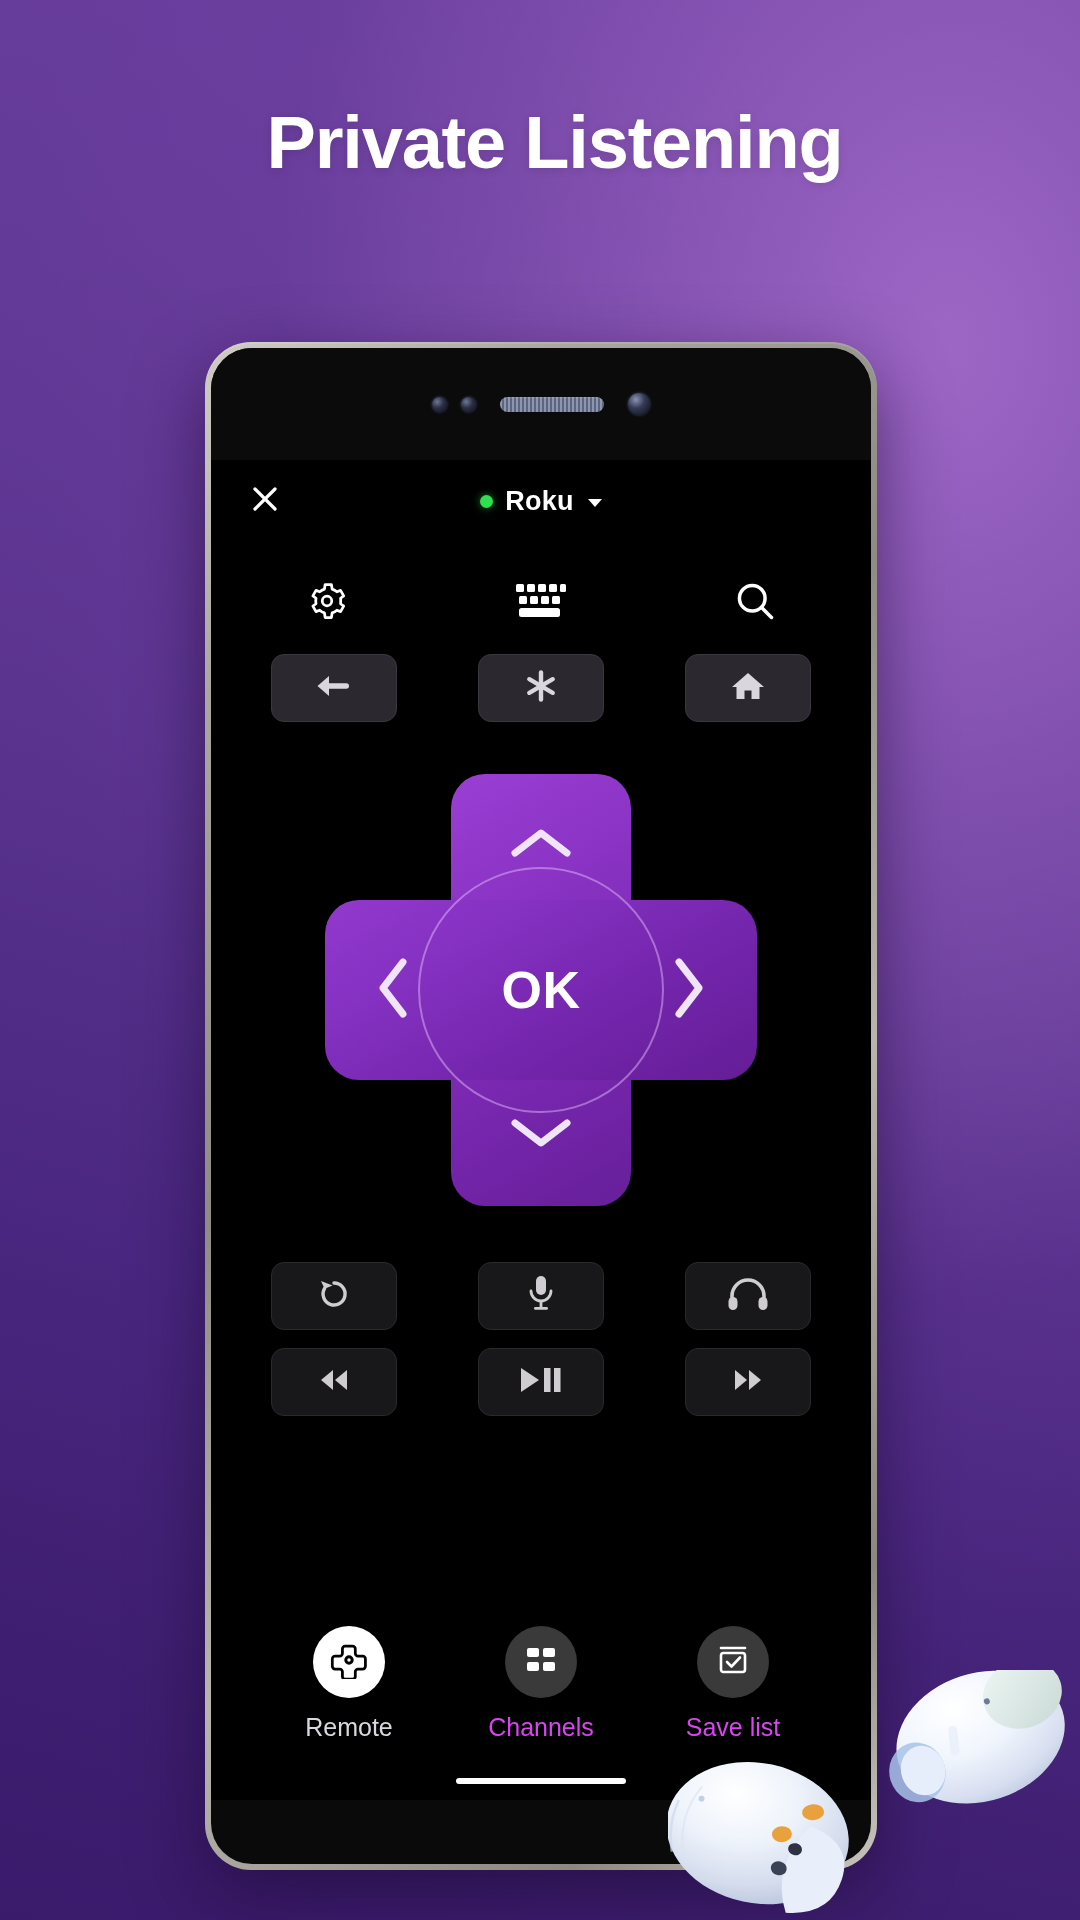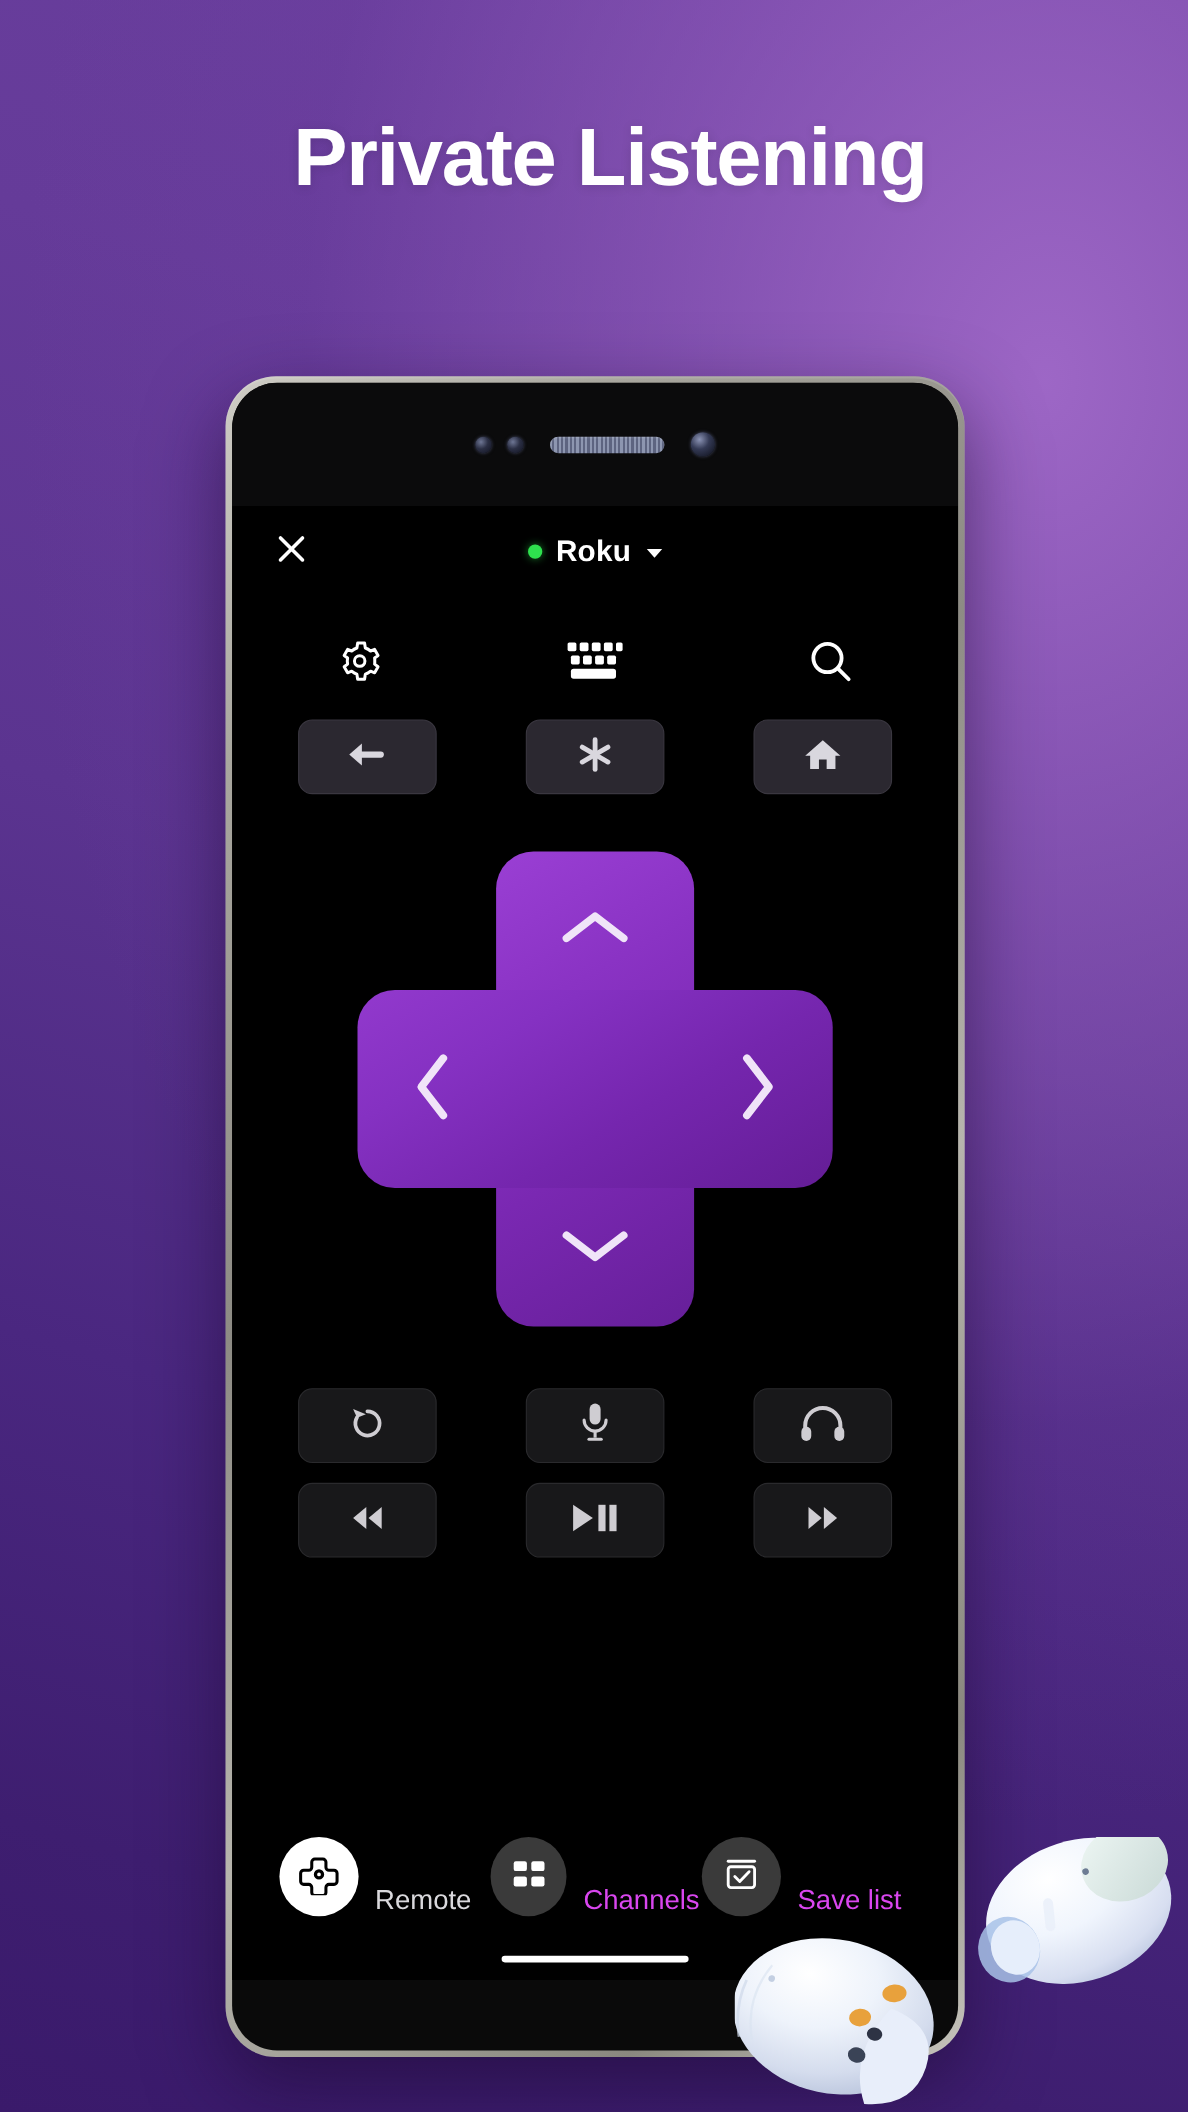--- a/index.html
+++ b/index.html
@@ -202,21 +202,21 @@
 
   
   .bottom-nav {
     position: absolute;
     left: 0; right: 0; bottom: 58px;
     display: flex; justify-content: space-around;
     padding: 0 42px;
   }
   .nav-item {
     width: 190px;
-    display: flex; flex-direction: row; align-items: flex-end; gap: 15px;
+    display: flex; flex-direction: column; align-items: center; gap: 15px;
   }
   .nav-circle {
     width: 72px; height: 72px; border-radius: 50%;
     background: #3a3a3a;
     display: flex; align-items: center; justify-content: center;
     color: #ffffff;
   }
   .nav-item.active .nav-circle { background: #ffffff; color: #000000; }
   .nav-label { color: #d946ef; font-size: 25px; }
   .nav-item.active .nav-label { color: #d9d8dc; }
@@ -360,20 +360,23 @@
           </div>
 
           <div class="arrow right">
             <span>
               <svg width="38" height="64" viewBox="0 0 38 64" fill="none" stroke="#f0e4f8" stroke-width="7" stroke-linecap="round" stroke-linejoin="round">
                 <path d="M10 6 L30 32 L10 58"></path>
               </svg>
             </span>
           </div>
 
+          <div class="ok-circle">
+            <span class="ok-label">OK</span>
+          </div>
         </div>
       </div>
 
       <div class="media-zone">
 
         <div class="key-row dark">
           <div class="key-btn">
             <span>
               <svg width="38" height="38" viewBox="0 0 38 38" fill="none" stroke="#cfcdd2" stroke-width="3.4" stroke-linecap="round">
                 <path d="M19 8 A11 11 0 1 1 9.6 13.4"></path>

